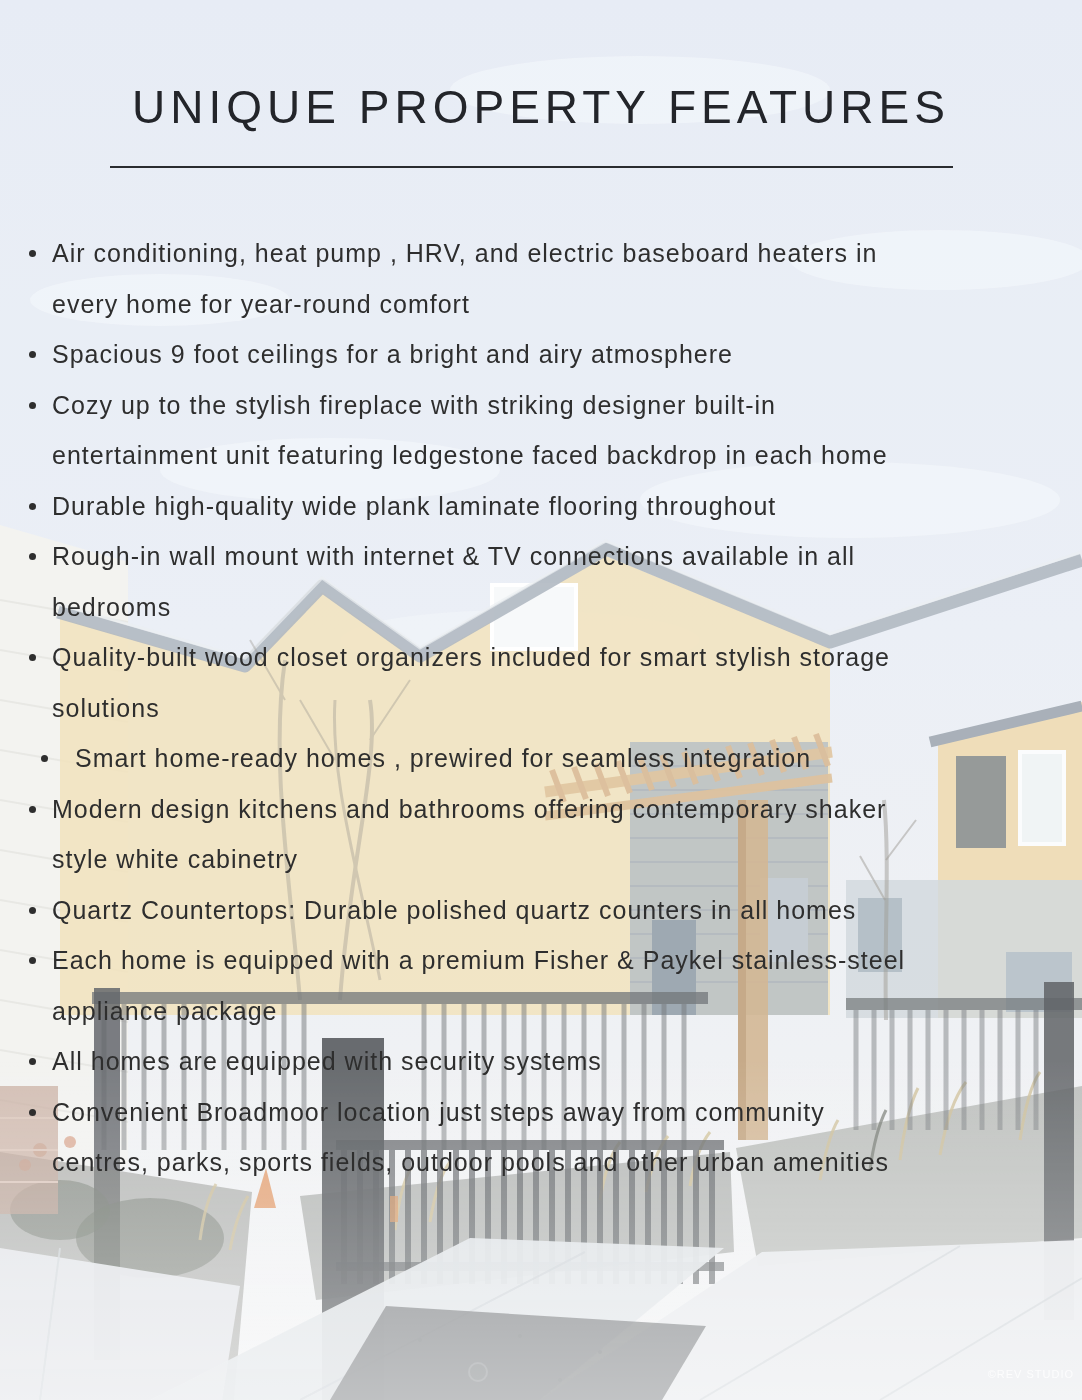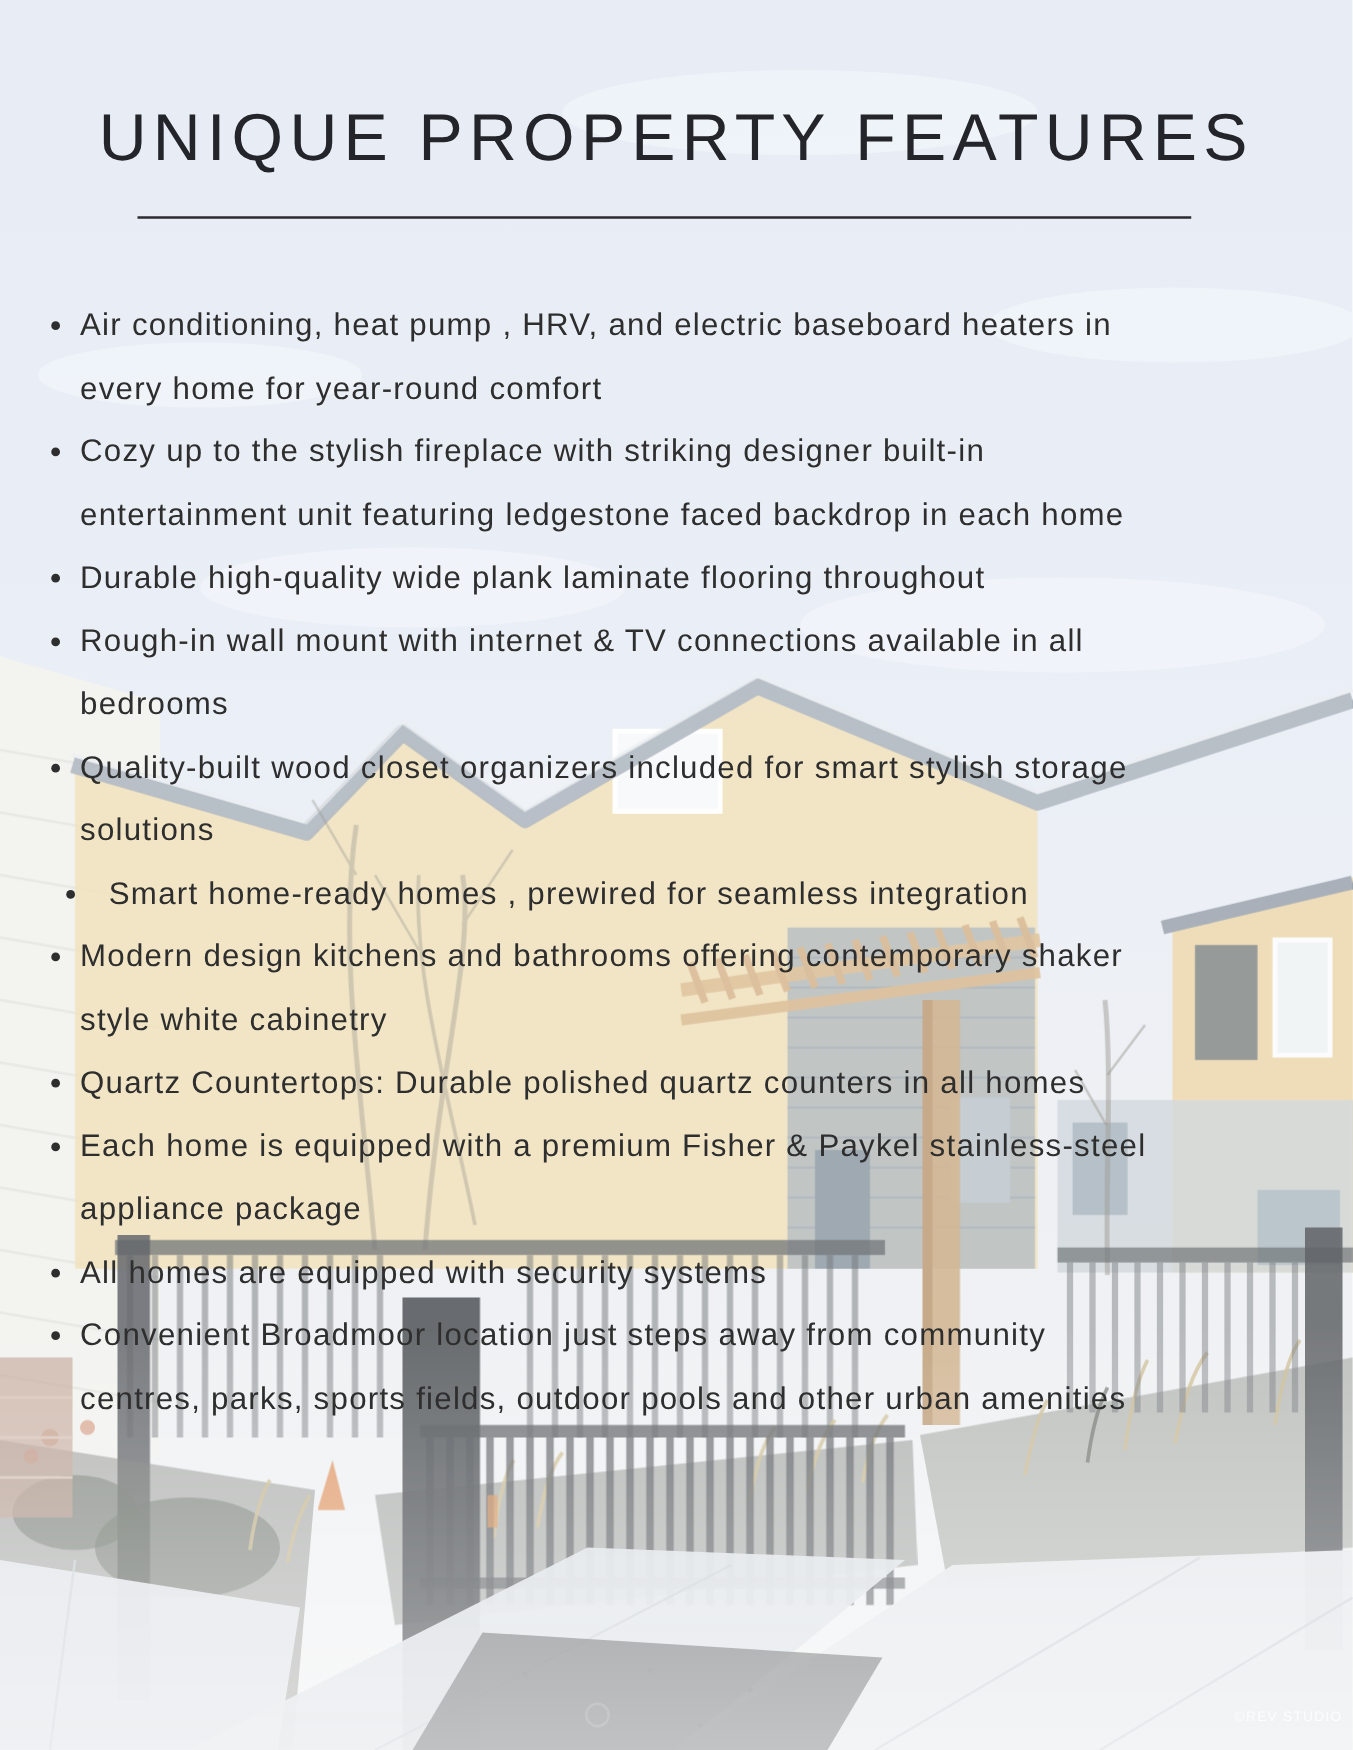--- a/index.html
+++ b/index.html
@@ -8,35 +8,35 @@
     width:1082px;height:1400px;
     overflow:hidden;
     background:#eef1f4;
     font-family:"Liberation Sans",sans-serif;
   }
   .bg{position:absolute;inset:0;width:100%;height:100%;display:block;}
   .content{position:relative;z-index:2;}
   .header{padding-top:84px;text-align:center;}
   .title{
     margin:0;
-    font-size:53px;
+    font-size:46px;
     font-weight:300;
     letter-spacing:5px;
     color:#23252a;
     line-height:1.0;
   }
   .rule{
     width:843px;height:2px;
     background:#2a2c30;
     margin:36px auto 0 auto;
     position:relative;left:-10px;
   }
   ul.features{
     list-style:none;
-    margin:60px 0 0 12px;
+    margin:60px 0 0 0;
     padding:0;
     font-size:25px;
     letter-spacing:1px;
     line-height:50.5px;
     color:#2e2e2e;
     white-space:nowrap;
   }
   ul.features li{
     position:relative;
     padding-left:52px;
@@ -209,20 +209,21 @@
   </svg>
 
   <div class="content">
     <header class="header">
       <h1 class="title">UNIQUE PROPERTY FEATURES</h1>
       <div class="rule"></div>
     </header>
 
     <ul class="features">
         <li>Air conditioning, heat pump , HRV, and electric baseboard heaters in<br>every home for year-round comfort</li>
+        <li>Spacious 9 foot ceilings for a bright and airy atmosphere</li>
         <li>Cozy up to the stylish fireplace with striking designer built-in<br>entertainment unit featuring ledgestone faced backdrop in each home</li>
         <li>Durable high-quality wide plank laminate flooring throughout</li>
         <li>Rough-in wall mount with internet &amp; TV connections available in all<br>bedrooms</li>
         <li>Quality-built wood closet organizers included for smart stylish storage<br>solutions</li>
         <li class="indent">Smart home-ready homes , prewired for seamless integration</li>
         <li>Modern design kitchens and bathrooms offering contemporary shaker<br>style white cabinetry</li>
         <li>Quartz Countertops: Durable polished quartz counters in all homes</li>
         <li>Each home is equipped with a premium Fisher &amp; Paykel stainless-steel<br>appliance package</li>
         <li>All homes are equipped with security systems</li>
         <li>Convenient Broadmoor location just steps away from community<br>centres, parks, sports fields, outdoor pools and other urban amenities</li>

